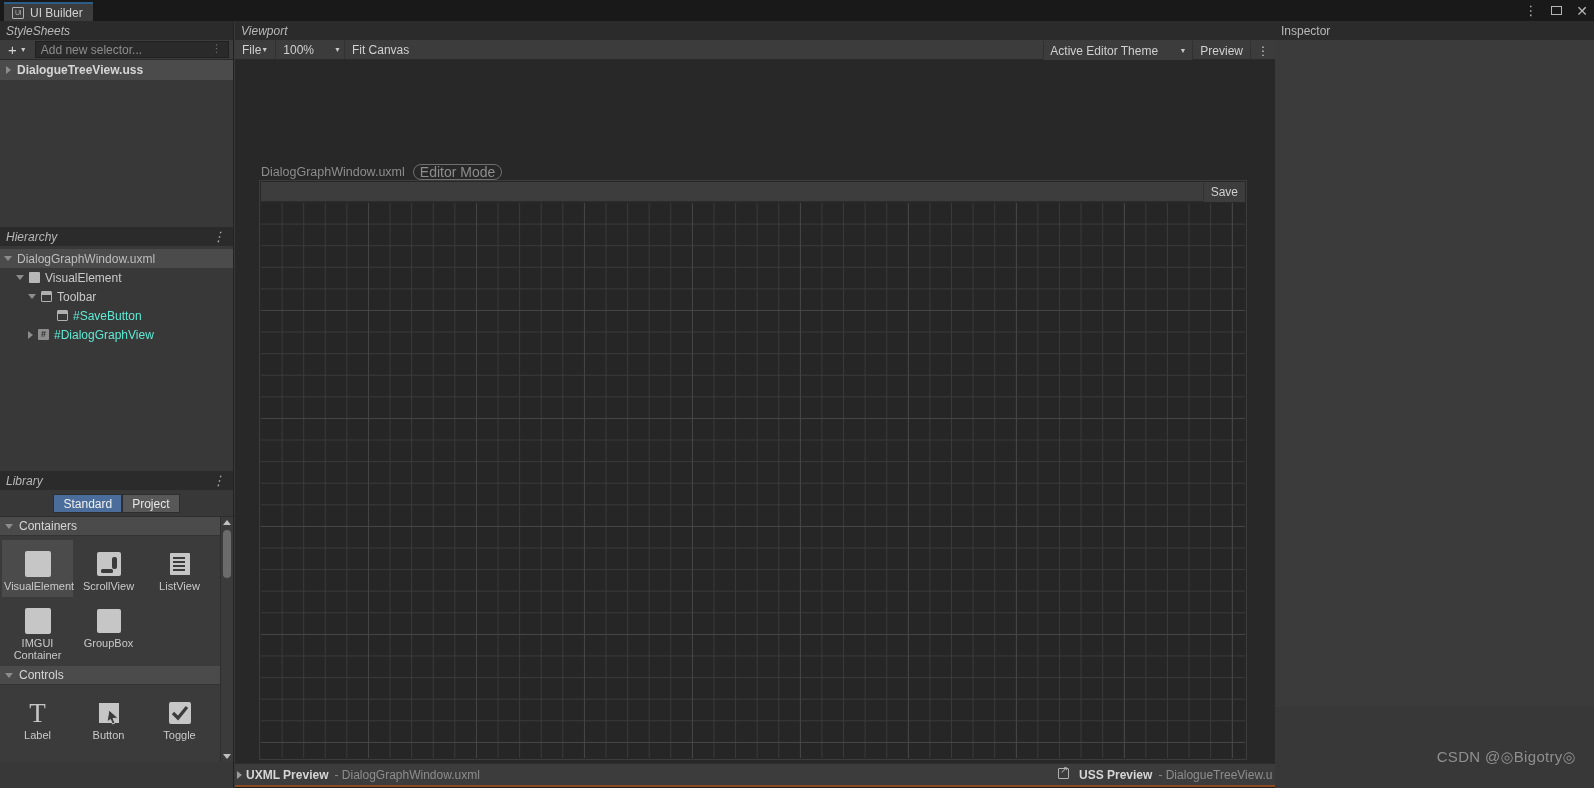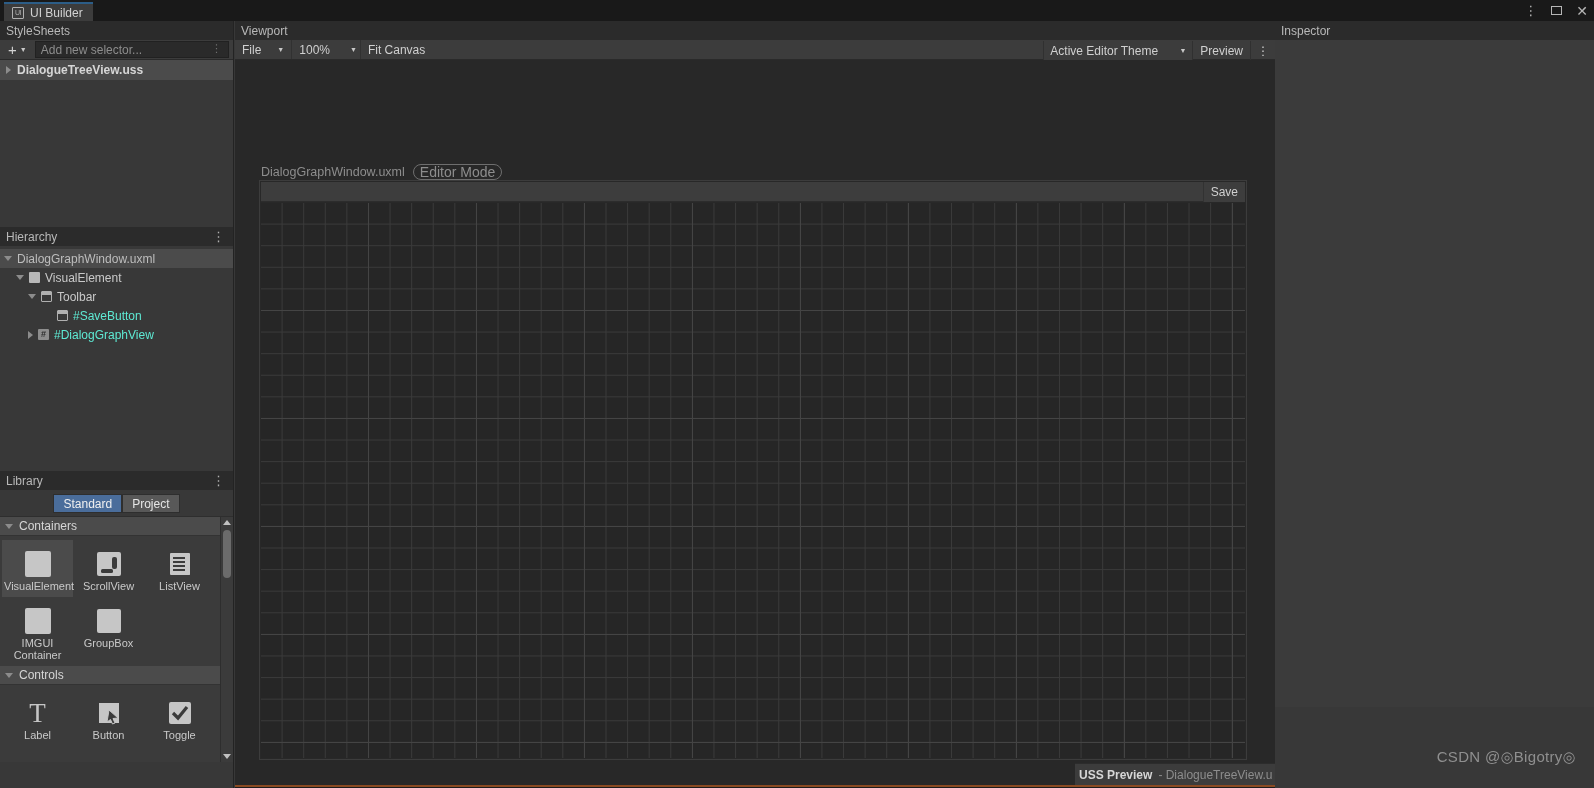--- a/index.html
+++ b/index.html
@@ -43,21 +43,21 @@
 
   
   .leftcol {
     position: absolute; left: 0; top: 21px; width: 234px; height: 767px;
     background: #383838;
     border-right: 1px solid #232323;
   }
   .panel-header {
     height: 19px; background: #2b2b2b;
     display: flex; align-items: center; padding: 0 6px;
-    color: #b8b8b8; font-size: 12px; position: relative;
+    color: #b8b8b8; font-size: 12px; position: relative; font-style: italic;
   }
   .panel-header .kebab {
     position: absolute; right: 8px; top: 2px; font-size: 13px; color: #b0b0b0;
   }
 
   
   .ss-toolbar {
     height: 20px; background: #3c3c3c; display: flex; align-items: center;
     padding: 0 4px; gap: 4px; border-bottom: 1px solid #2a2a2a;
   }
@@ -161,21 +161,21 @@
   
   .center {
     position: absolute; left: 235px; top: 21px; width: 1040px; height: 767px;
     background: #282828;
   }
   .vp-toolbar {
     height: 20px; background: #3c3c3c; display: flex; align-items: center;
     border-bottom: 1px solid #2a2a2a; position: relative;
   }
   .tb-item {
-    height: 19px; display: flex; align-items: center; gap: 16px;
+    height: 19px; display: flex; align-items: center; gap: 0;
     padding: 0 7px; color: #d0d0d0; font-size: 12px;
   }
   .zoom-box {
     display: flex; align-items: center; height: 19px;
     border-left: 1px solid #313131; border-right: 1px solid #313131;
     padding: 0 3px 0 7px; gap: 20px; color: #d0d0d0;
   }
   .right-tools {
     position: absolute; right: 0; top: 0; height: 20px;
     display: flex; align-items: flex-end;
@@ -503,20 +503,26 @@
     <div class="insp-header">
       <span>Inspector</span>
     </div>
     <div style="height:748px;"></div>
   </div>
 
   <div class="bottom-strip"></div>
   <div class="orange-line"></div>
   <div class="ghost-text"></div>
 
+  <div class="prev-bar" id="uxml-bar">
+    <span class="tri-left"></span>
+    <span class="prev-label">UXML Preview</span>
+    <span class="prev-file">- DialogGraphWindow.uxml</span>
+    <span class="popout"></span>
+  </div>
 
   <div class="prev-bar" id="uss-bar">
     <span class="prev-label">USS Preview</span>
     <span class="prev-file">- DialogueTreeView.u</span>
   </div>
 
   <div class="watermark">CSDN @◎Bigotry◎</div>
 </div>
 
 </body></html>

